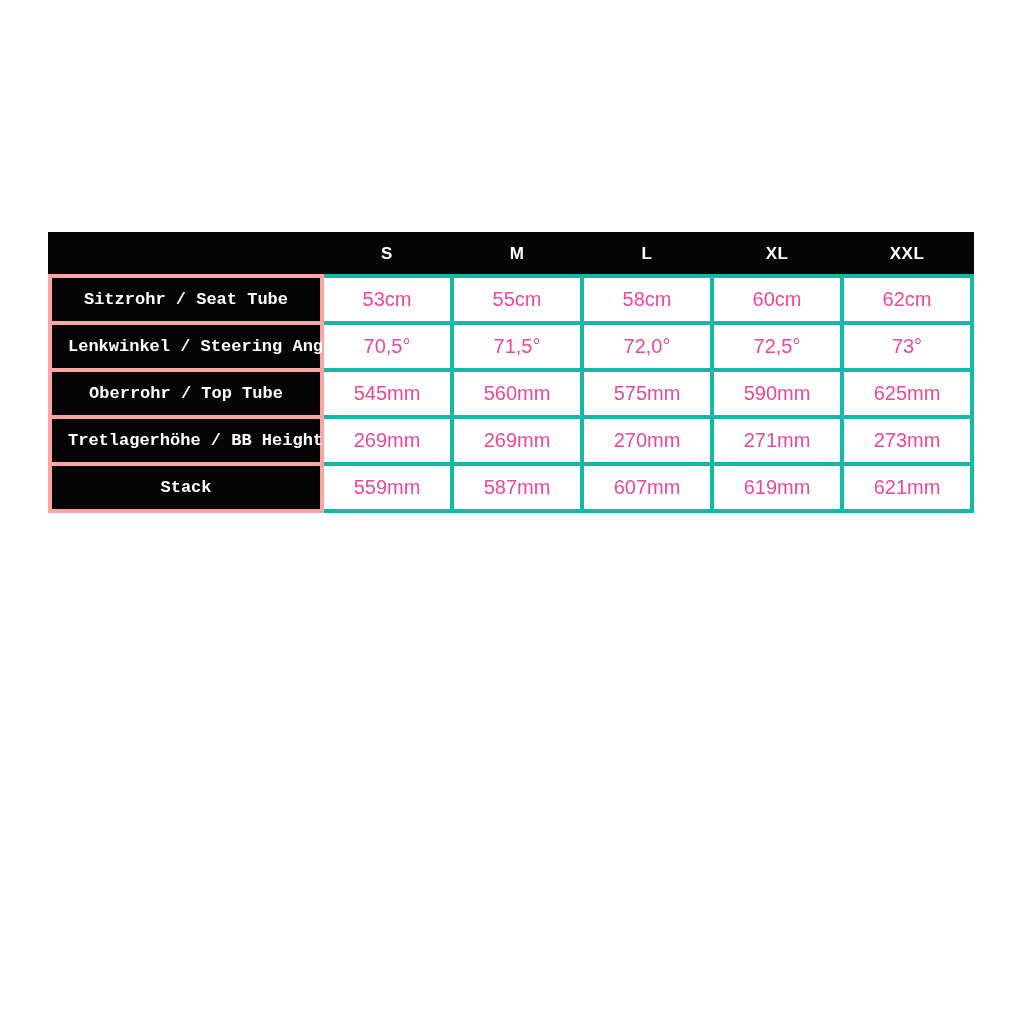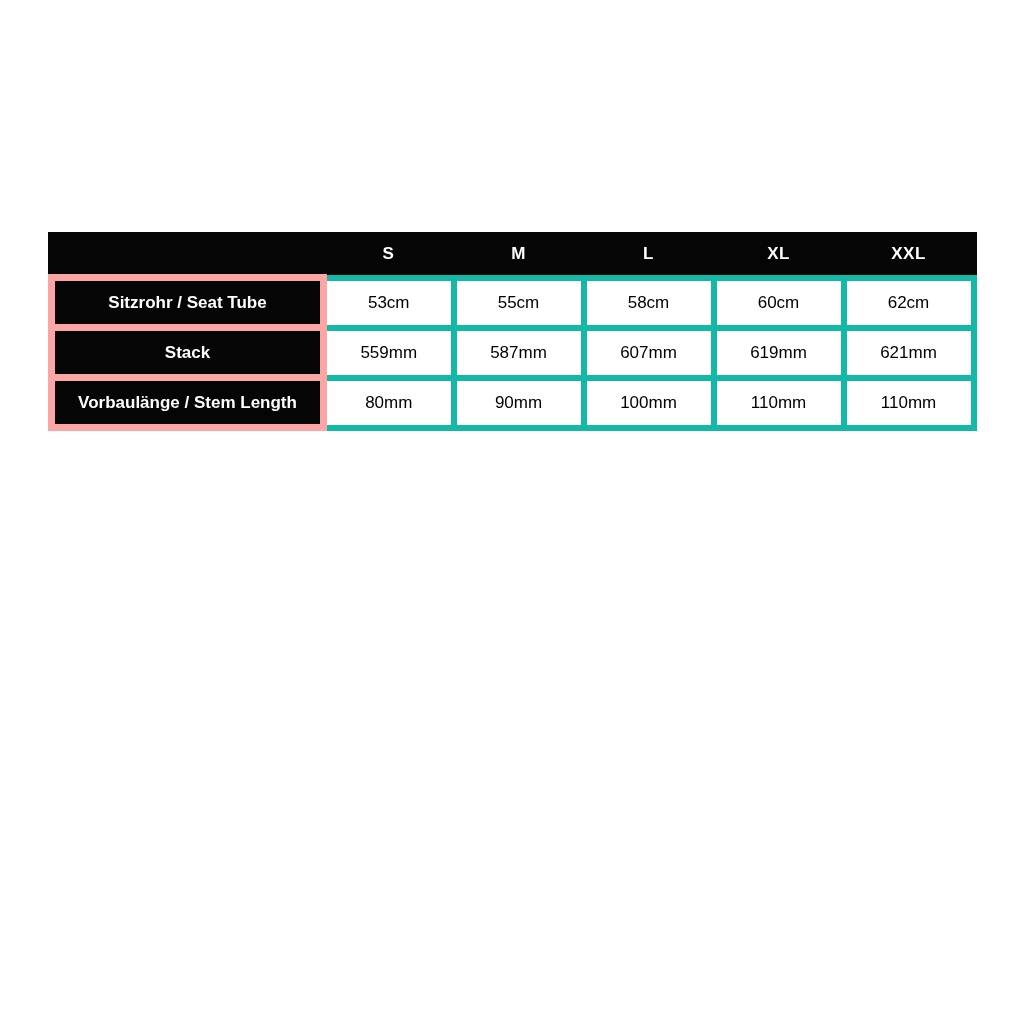--- a/index.html
+++ b/index.html
@@ -48,33 +48,34 @@
     padding: 0;
   }
   .geo-table td.row-label {
     height: 43px;
     background: #050505;
     color: #ffffff;
     font-size: 17px;
     font-weight: bold;
     text-align: center;
     vertical-align: middle;
-    border: 7px solid #fca5a5;
+    border: 4px solid #fca5a5;
     padding: 0 16px;
     white-space: nowrap;
+    font-family: Liberation Mono, monospace;
   }
   .geo-table td.value-cell {
     height: 43px;
     background: #ffffff;
-    color: #000000;
-    font-size: 17px;
+    color: #ec4899;
+    font-size: 20px;
     font-weight: normal;
     text-align: center;
     vertical-align: middle;
-    border: 6px solid #14b8a6;
+    border: 4px solid #14b8a6;
     padding: 0;
     white-space: nowrap;
   }
 </style>
 </head>
 <body>
 
 <div class="canvas">
   <table class="geo-table">
     <colgroup>
@@ -98,30 +99,46 @@
     <tbody>
         <tr>
           <td class="row-label">Sitzrohr / Seat Tube</td>
           <td class="value-cell">53cm</td>
           <td class="value-cell">55cm</td>
           <td class="value-cell">58cm</td>
           <td class="value-cell">60cm</td>
           <td class="value-cell">62cm</td>
         </tr>
         <tr>
+          <td class="row-label">Lenkwinkel / Steering Angle</td>
+          <td class="value-cell">70,5°</td>
+          <td class="value-cell">71,5°</td>
+          <td class="value-cell">72,0°</td>
+          <td class="value-cell">72,5°</td>
+          <td class="value-cell">73°</td>
+        </tr>
+        <tr>
+          <td class="row-label">Oberrohr / Top Tube</td>
+          <td class="value-cell">545mm</td>
+          <td class="value-cell">560mm</td>
+          <td class="value-cell">575mm</td>
+          <td class="value-cell">590mm</td>
+          <td class="value-cell">625mm</td>
+        </tr>
+        <tr>
+          <td class="row-label">Tretlagerhöhe / BB Height</td>
+          <td class="value-cell">269mm</td>
+          <td class="value-cell">269mm</td>
+          <td class="value-cell">270mm</td>
+          <td class="value-cell">271mm</td>
+          <td class="value-cell">273mm</td>
+        </tr>
+        <tr>
           <td class="row-label">Stack</td>
           <td class="value-cell">559mm</td>
           <td class="value-cell">587mm</td>
           <td class="value-cell">607mm</td>
           <td class="value-cell">619mm</td>
           <td class="value-cell">621mm</td>
         </tr>
-        <tr>
-          <td class="row-label">Vorbaulänge / Stem Length</td>
-          <td class="value-cell">80mm</td>
-          <td class="value-cell">90mm</td>
-          <td class="value-cell">100mm</td>
-          <td class="value-cell">110mm</td>
-          <td class="value-cell">110mm</td>
-        </tr>
       </tbody>
   </table>
 </div>
 
 </body></html>

